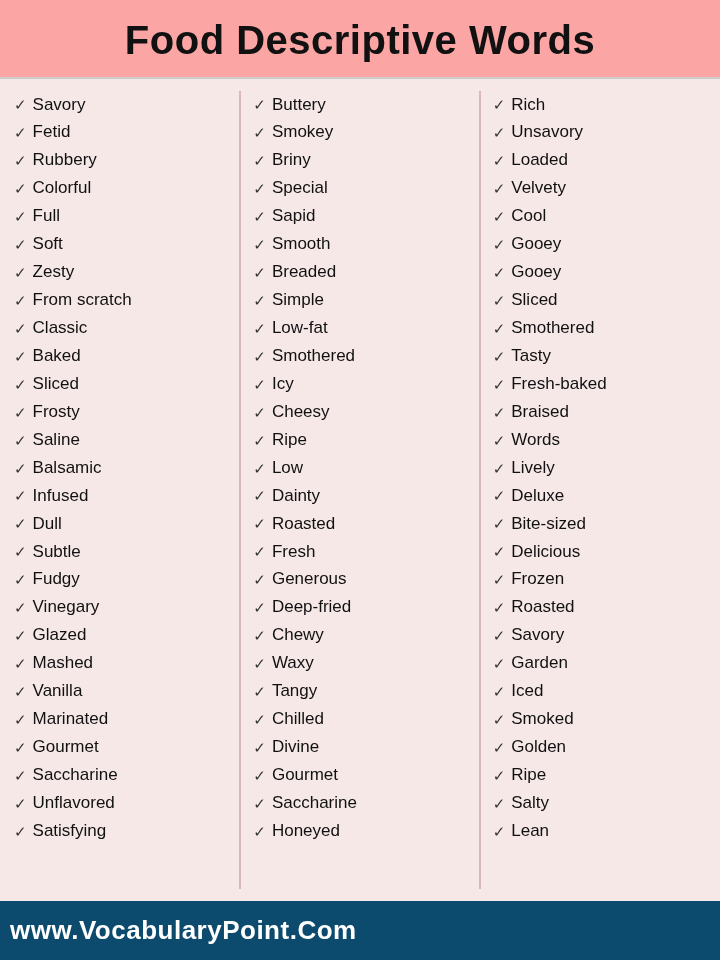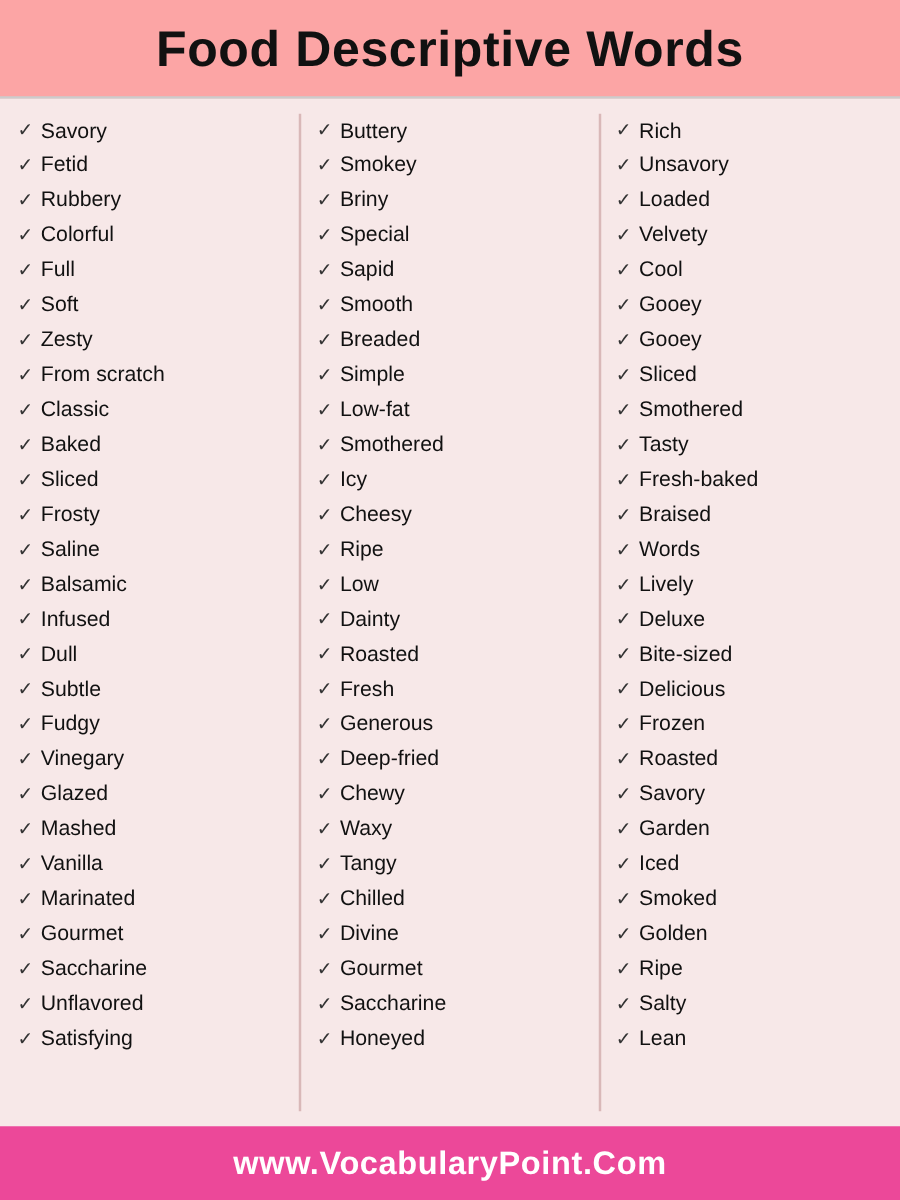--- a/index.html
+++ b/index.html
@@ -52,22 +52,22 @@
       color: #111;
       line-height: 1.35;
     }
     .checkmark {
       color: #333;
       font-size: 15px;
       flex-shrink: 0;
       margin-top: 1px;
     }
     #footer {
-      background: #ec4899;
-      text-align: center;
+      background: #0c4a6e;
+      text-align: left;
       padding: 14px 10px;
     }
     #footer span {
       color: #fff;
       font-size: 26px;
       font-weight: 700;
       letter-spacing: 0.5px;
     }
   </style>
 </head>

